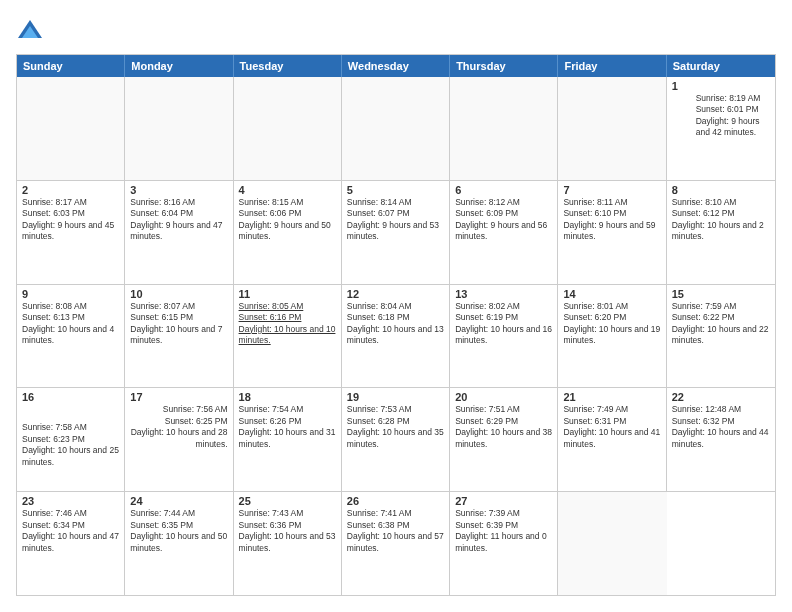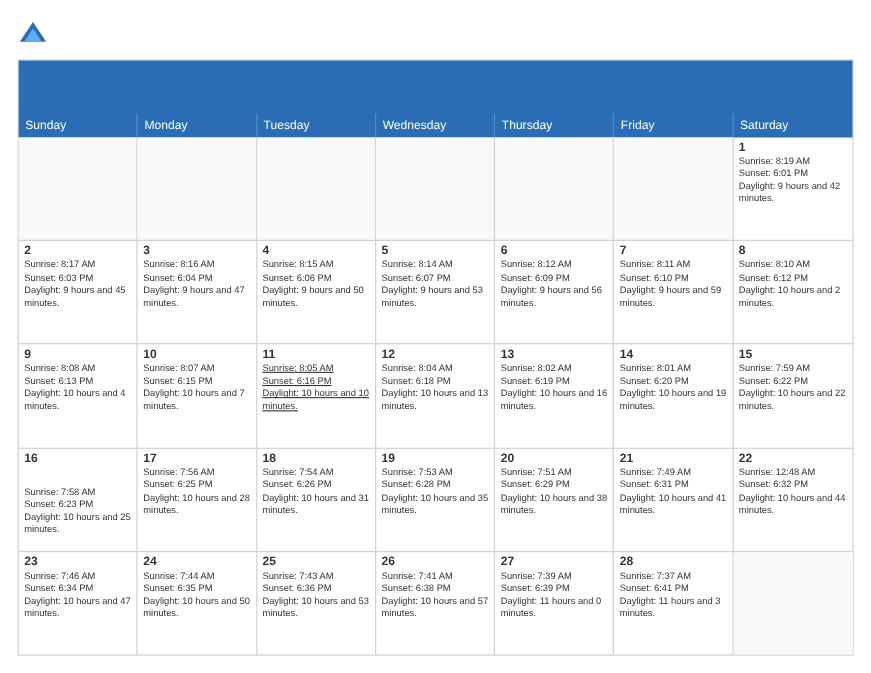--- a/index.html
+++ b/index.html
@@ -58,24 +58,23 @@
       flex-direction: column;
     }
     .cal-header {
       display: grid;
       grid-template-columns: repeat(7, 1fr);
       background: #2a6db5;
     }
     .cal-header-cell {
       color: #fff;
       font-size: 11px;
-      font-weight: normal;
+      font-weight: bold;
       padding: 5px 6px;
       border-right: 1px solid #5590cc;
-      margin-top: 48px;
     }
     .cal-header-cell:last-child { border-right: none; }
     .cal-body {
       flex: 1;
       display: flex;
       flex-direction: column;
     }
     .cal-row {
       flex: 1;
       display: grid;
@@ -138,21 +137,21 @@
     <div class="cal-body">
     <div class="cal-row">
           <div class="cal-cell empty"></div>
           <div class="cal-cell empty"></div>
           <div class="cal-cell empty"></div>
           <div class="cal-cell empty"></div>
           <div class="cal-cell empty"></div>
           <div class="cal-cell empty"></div>
           <div class="cal-cell">
             <div class="day-num">1</div>
-            <div class="day-info" style="white-space: pre-line;">Sunrise: 8:19 AM
+            <div class="day-info" style="white-space: pre-line; margin-left: 24px;">Sunrise: 8:19 AM
 Sunset: 6:01 PM
 Daylight: 9 hours and 42 minutes.</div>
           </div>
         </div>
         <div class="cal-row">
           <div class="cal-cell">
             <div class="day-num">2</div>
             <div class="day-info" style="white-space: pre-line;">Sunrise: 8:17 AM
 Sunset: 6:03 PM
 Daylight: 9 hours and 45 minutes.</div>
@@ -240,21 +239,21 @@
         </div>
         <div class="cal-row">
           <div class="cal-cell">
             <div class="day-num">16</div>
             <div class="day-info" style="white-space: pre-line; margin-top: 19px;">Sunrise: 7:58 AM
 Sunset: 6:23 PM
 Daylight: 10 hours and 25 minutes.</div>
           </div>
           <div class="cal-cell">
             <div class="day-num">17</div>
-            <div class="day-info" style="white-space: pre-line;">Sunrise: 7:56 AM
+            <div class="day-info" style="white-space: pre-line; text-align: right;">Sunrise: 7:56 AM
 Sunset: 6:25 PM
 Daylight: 10 hours and 28 minutes.</div>
           </div>
           <div class="cal-cell">
             <div class="day-num">18</div>
             <div class="day-info" style="white-space: pre-line;">Sunrise: 7:54 AM
 Sunset: 6:26 PM
 Daylight: 10 hours and 31 minutes.</div>
           </div>
           <div class="cal-cell">
@@ -305,24 +304,18 @@
             <div class="day-num">26</div>
             <div class="day-info" style="white-space: pre-line;">Sunrise: 7:41 AM
 Sunset: 6:38 PM
 Daylight: 10 hours and 57 minutes.</div>
           </div>
           <div class="cal-cell">
             <div class="day-num">27</div>
             <div class="day-info" style="white-space: pre-line;">Sunrise: 7:39 AM
 Sunset: 6:39 PM
 Daylight: 11 hours and 0 minutes.</div>
-          </div>
-          <div class="cal-cell">
-            <div class="day-num">28</div>
-            <div class="day-info" style="white-space: pre-line;">Sunrise: 7:37 AM
-Sunset: 6:41 PM
-Daylight: 11 hours and 3 minutes.</div>
           </div>
           <div class="cal-cell empty"></div>
         </div>
       </div>
   </div>
 </div>
 
 </body></html>

